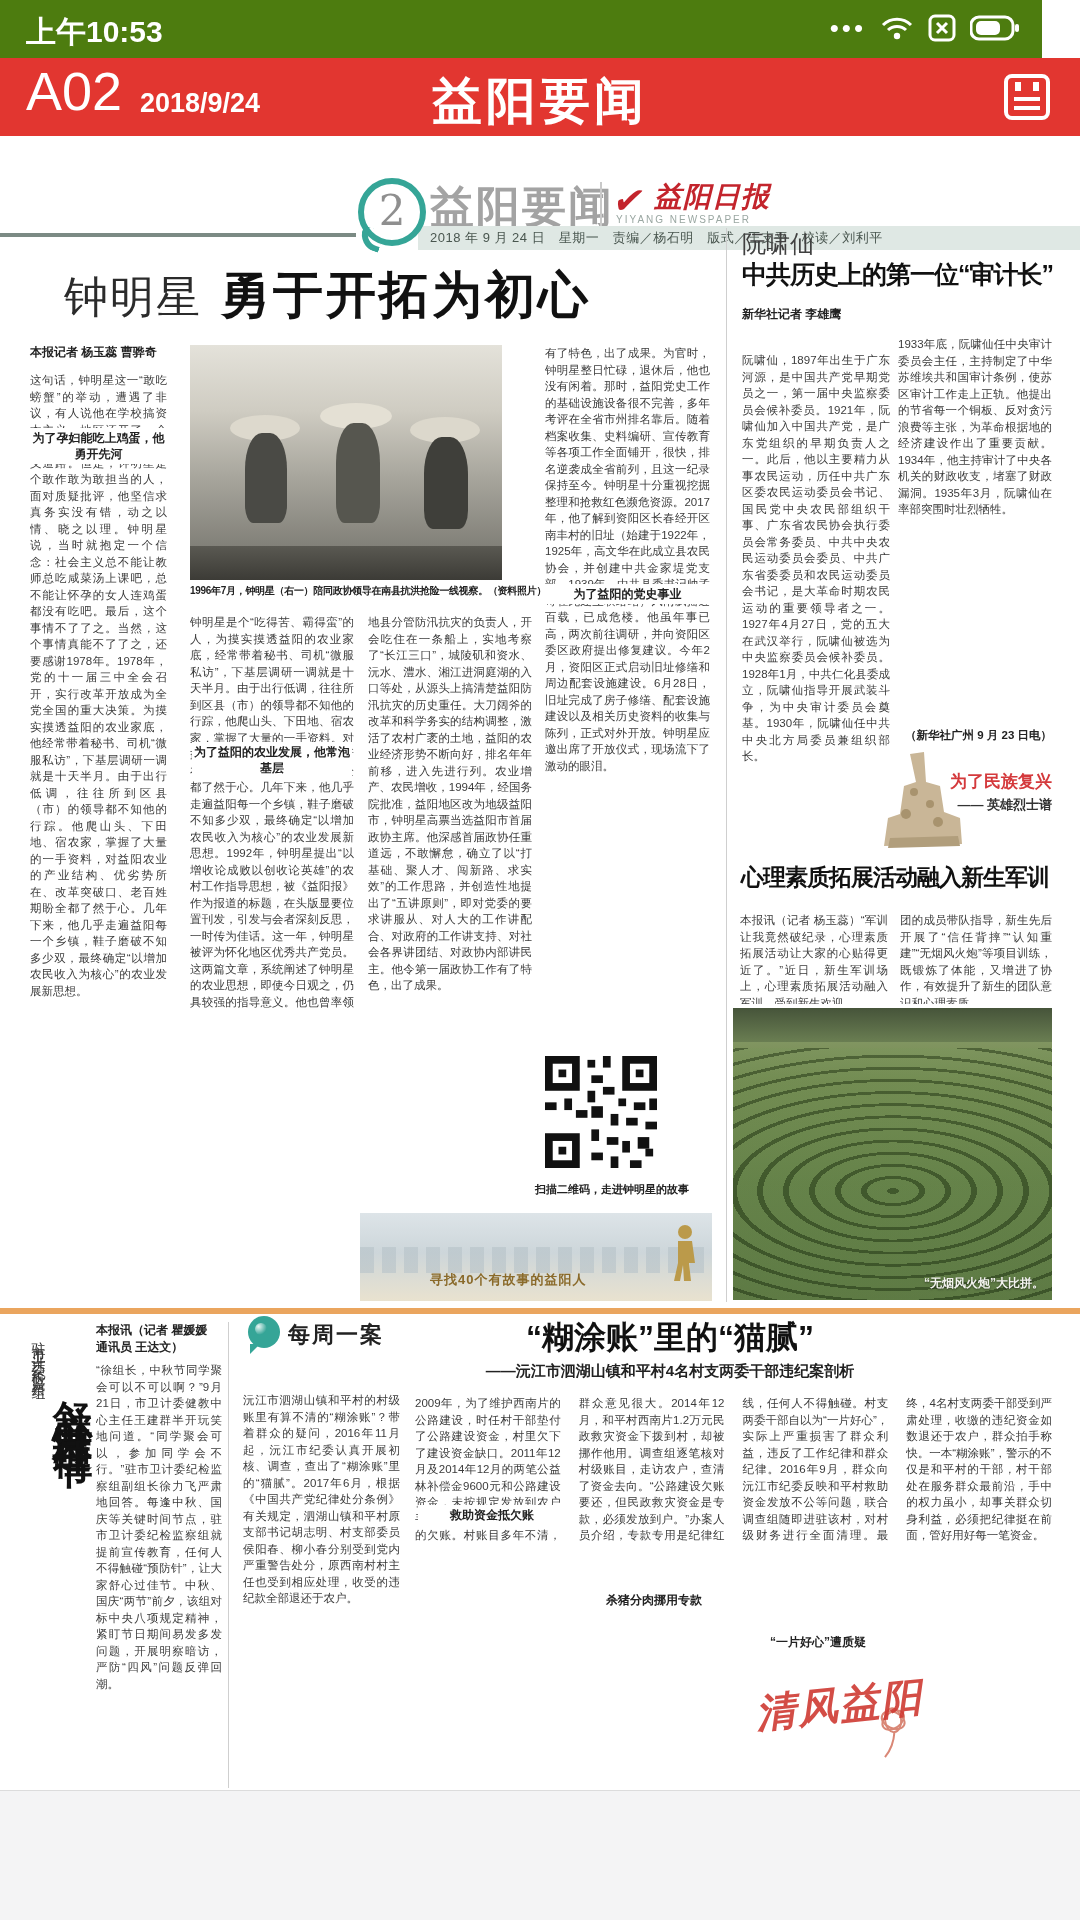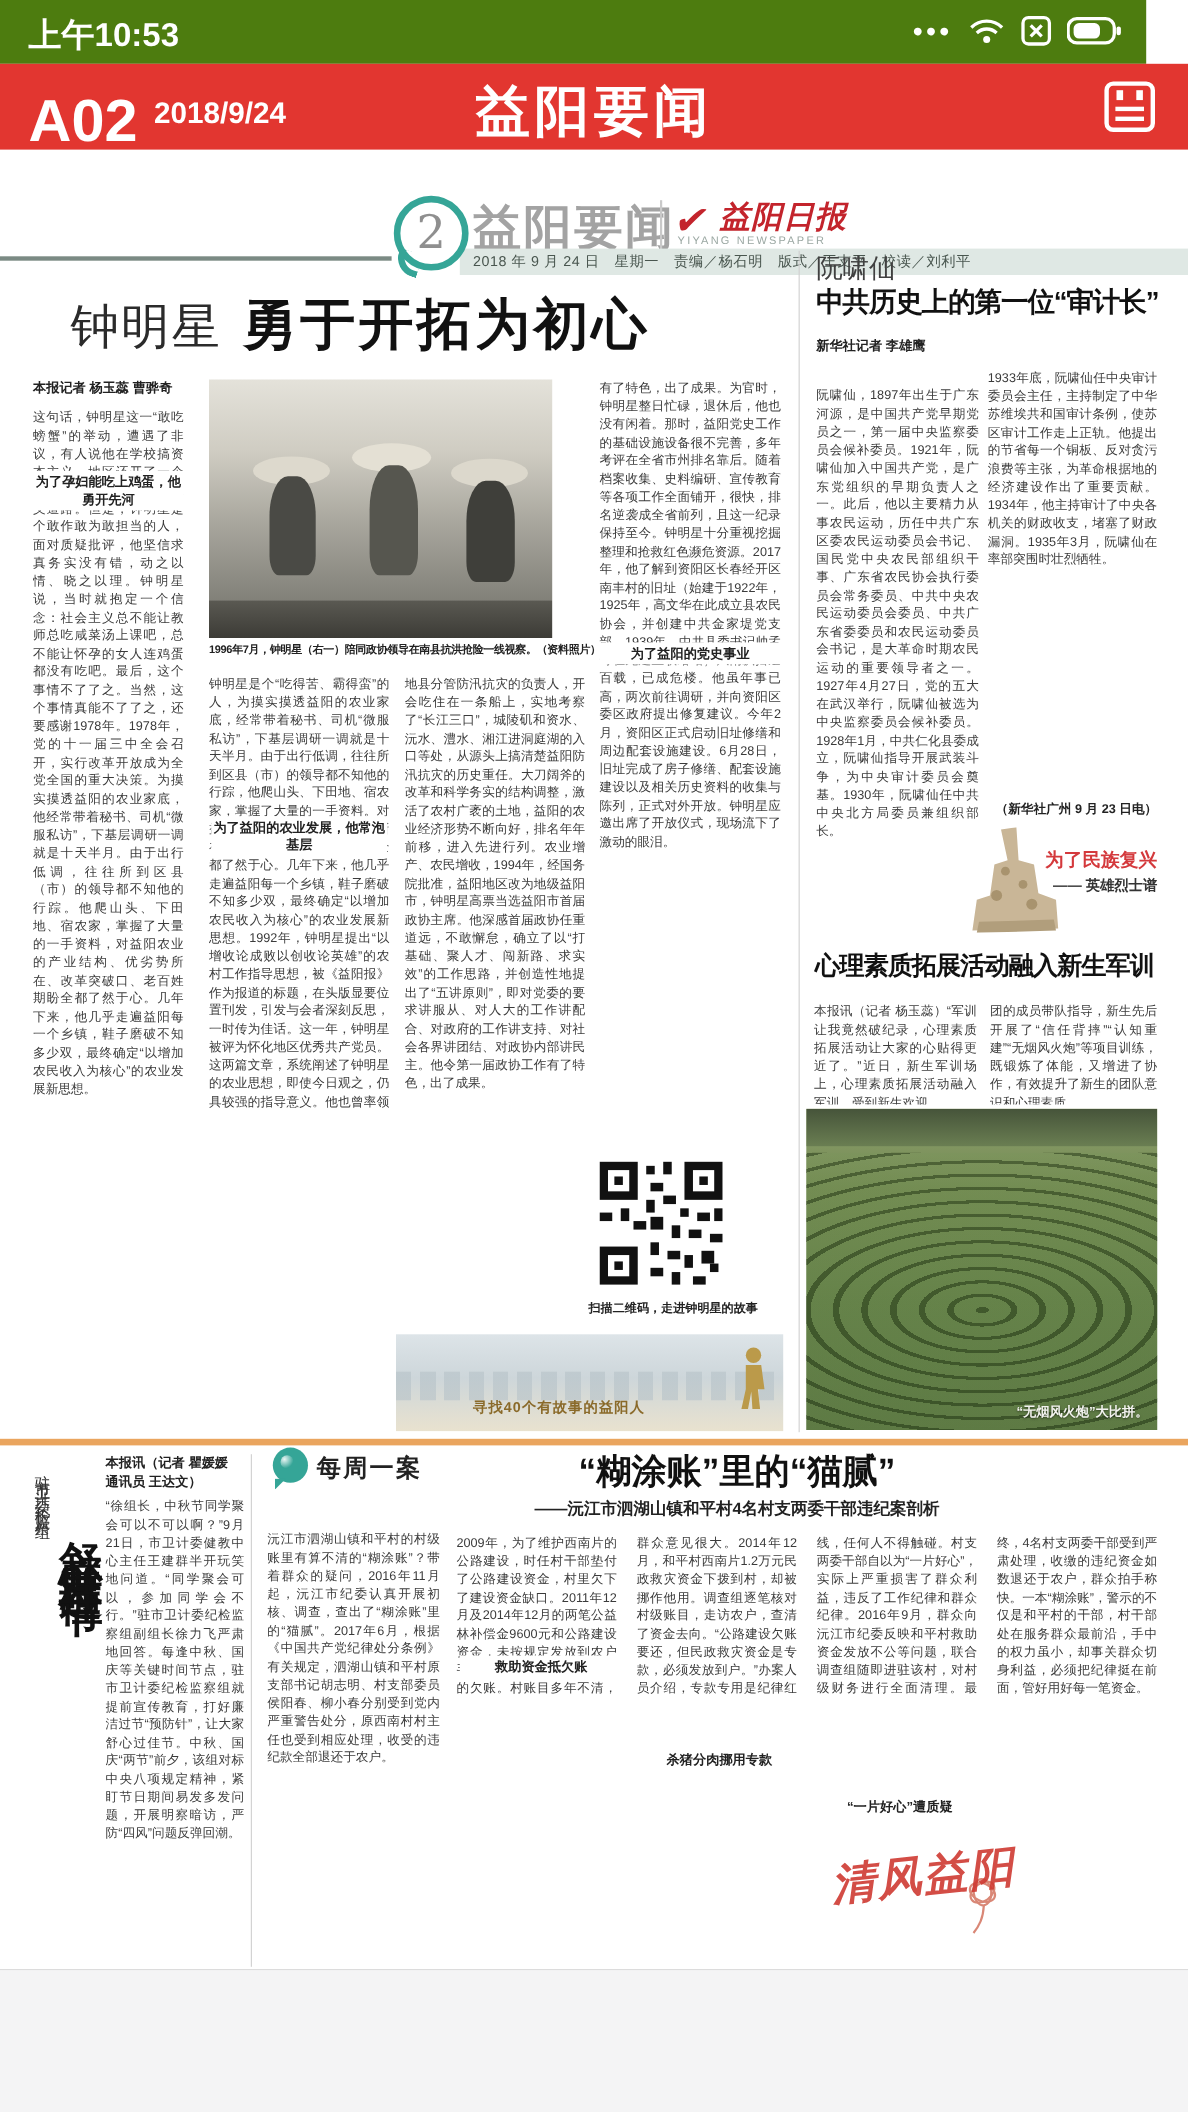--- a/index.html
+++ b/index.html
@@ -6,21 +6,21 @@
   body{width:1080px;height:1920px;position:relative;background:#fff;
        font-family:"Liberation Sans","DejaVu Sans",sans-serif;-webkit-font-smoothing:antialiased;}
   #app{position:absolute;inset:0;width:1080px;height:1920px;overflow:hidden;background:#fff;}
 
   
   .statusbar{position:absolute;left:0;top:0;width:1042px;height:58px;background:#4d7c0f;color:#fff;}
   .time{position:absolute;left:26px;top:12px;font-size:30px;font-weight:bold;}
   .sticons{position:absolute;right:22px;top:14px;display:flex;align-items:center;gap:14px;}
   .dots{font-size:26px;letter-spacing:3px;line-height:26px;}
   .header{position:absolute;left:0;top:58px;width:1080px;height:78px;background:#e23630;color:#fff;}
-  .pageno{position:absolute;left:26px;top:23px;font-size:54px;font-weight:bold;line-height:58px;}
+  .pageno{position:absolute;left:26px;top:4px;font-size:54px;font-weight:normal;line-height:58px;}
   .pagedate{position:absolute;left:140px;top:30px;font-size:27px;font-weight:bold;}
   .htitle{position:absolute;left:0;top:10px;width:1080px;text-align:center;font-size:50px;font-weight:bold;letter-spacing:4px;}
   .hicon{position:absolute;right:26px;top:12px;width:54px;height:54px;}
 
   
   .mast-circle{position:absolute;left:358px;top:178px;width:56px;height:56px;border:6px solid #35a597;border-radius:50%;
     background:#fff;color:#8f8f8f;text-align:center;font-family:"DejaVu Serif",serif;font-size:42px;line-height:54px;z-index:5;}
   .mast-circle:after{content:"";position:absolute;left:-4px;bottom:-10px;width:16px;height:16px;border-bottom:6px solid #35a597;
     border-left:6px solid #35a597;border-bottom-left-radius:18px;transform:rotate(18deg);background:transparent;}
   .mast-title{position:absolute;left:430px;top:178px;font-size:44px;font-weight:bold;color:#a3a3a3;letter-spacing:2px;}
@@ -256,21 +256,21 @@
       <div class="mil-rings"></div>
       <div class="mil-cap">“无烟风火炮”大比拼。</div>
     </div>
 
     <div class="orange-rule"></div>
     <div class="vline" style="left:228px;top:1322px;height:466px;"></div>
 
     <div class="bl-org vtext">驻市卫计委纪检监察组</div>
     <div class="bl-title vtext">舒心廉洁过佳节</div>
     <div class="byline" style="left:96px;top:1322px;width:126px;position:absolute;line-height:17px;">本报讯（记者 瞿媛媛 通讯员 王达文）</div>
-    <div class="bodycol" style="left:96px;top:1362px;width:126px;height:420px;">“徐组长，中秋节同学聚会可以不可以啊？”9月21日，市卫计委健教中心主任王建群半开玩笑地问道。“同学聚会可以，参加同学会不行。”驻市卫计委纪检监察组副组长徐力飞严肃地回答。每逢中秋、国庆等关键时间节点，驻市卫计委纪检监察组就提前宣传教育，打好廉洁过节“预防针”，让大家舒心过佳节。中秋、国庆“两节”前夕，该组对标中央八项规定精神，紧盯节日期间易发多发问题，开展明察暗访，严防“四风”问题反弹回潮。</div>
+    <div class="bodycol" style="left:96px;top:1362px;width:126px;height:420px;">“徐组长，中秋节同学聚会可以不可以啊？”9月21日，市卫计委健教中心主任王建群半开玩笑地问道。“同学聚会可以，参加同学会不行。”驻市卫计委纪检监察组副组长徐力飞严肃地回答。每逢中秋、国庆等关键时间节点，驻市卫计委纪检监察组就提前宣传教育，任何人不得触碰“预防针”，让大家舒心过佳节。中秋、国庆“两节”前夕，该组对标中央八项规定精神，紧盯节日期间易发多发问题，开展明察暗访，严防“四风”问题反弹回潮。</div>
 
     <div class="case-bubble"></div>
     <div class="case-label">每周一案</div>
     <div class="case-title">“糊涂账”里的“猫腻”</div>
     <div class="case-sub">——沅江市泗湖山镇和平村4名村支两委干部违纪案剖析</div>
     <div class="bodycol" style="left:243px;top:1392px;width:157px;height:390px;">沅江市泗湖山镇和平村的村级账里有算不清的“糊涂账”？带着群众的疑问，2016年11月起，沅江市纪委认真开展初核、调查，查出了“糊涂账”里的“猫腻”。2017年6月，根据《中国共产党纪律处分条例》有关规定，泗湖山镇和平村原支部书记胡志明、村支部委员侯阳春、柳小春分别受到党内严重警告处分，原西南村村主任也受到相应处理，收受的违纪款全部退还于农户。</div>
     <div class="bodycol" style="left:415px;top:1395px;width:637px;height:387px;column-count:4;column-gap:18px;">2009年，为了维护西南片的公路建设，时任村干部垫付了公路建设资金，村里欠下了建设资金缺口。2011年12月及2014年12月的两笔公益林补偿金9600元和公路建设资金，未按规定发放到农户手中，而是直接抵扣了所谓的欠账。村账目多年不清，群众意见很大。2014年12月，和平村西南片1.2万元民政救灾资金下拨到村，却被挪作他用。调查组逐笔核对村级账目，走访农户，查清了资金去向。“公路建设欠账要还，但民政救灾资金是专款，必须发放到户。”办案人员介绍，专款专用是纪律红线，任何人不得触碰。村支两委干部自以为“一片好心”，实际上严重损害了群众利益，违反了工作纪律和群众纪律。2016年9月，群众向沅江市纪委反映和平村救助资金发放不公等问题，联合调查组随即进驻该村，对村级财务进行全面清理。最终，4名村支两委干部受到严肃处理，收缴的违纪资金如数退还于农户，群众拍手称快。一本“糊涂账”，警示的不仅是和平村的干部，村干部处在服务群众最前沿，手中的权力虽小，却事关群众切身利益，必须把纪律挺在前面，管好用好每一笔资金。</div>
     <div class="sub" style="left:418px;top:1505px;width:148px;">救助资金抵欠账</div>
     <div class="sub" style="left:580px;top:1590px;width:148px;">杀猪分肉挪用专款</div>
     <div class="sub" style="left:742px;top:1632px;width:152px;">“一片好心”遭质疑</div>

